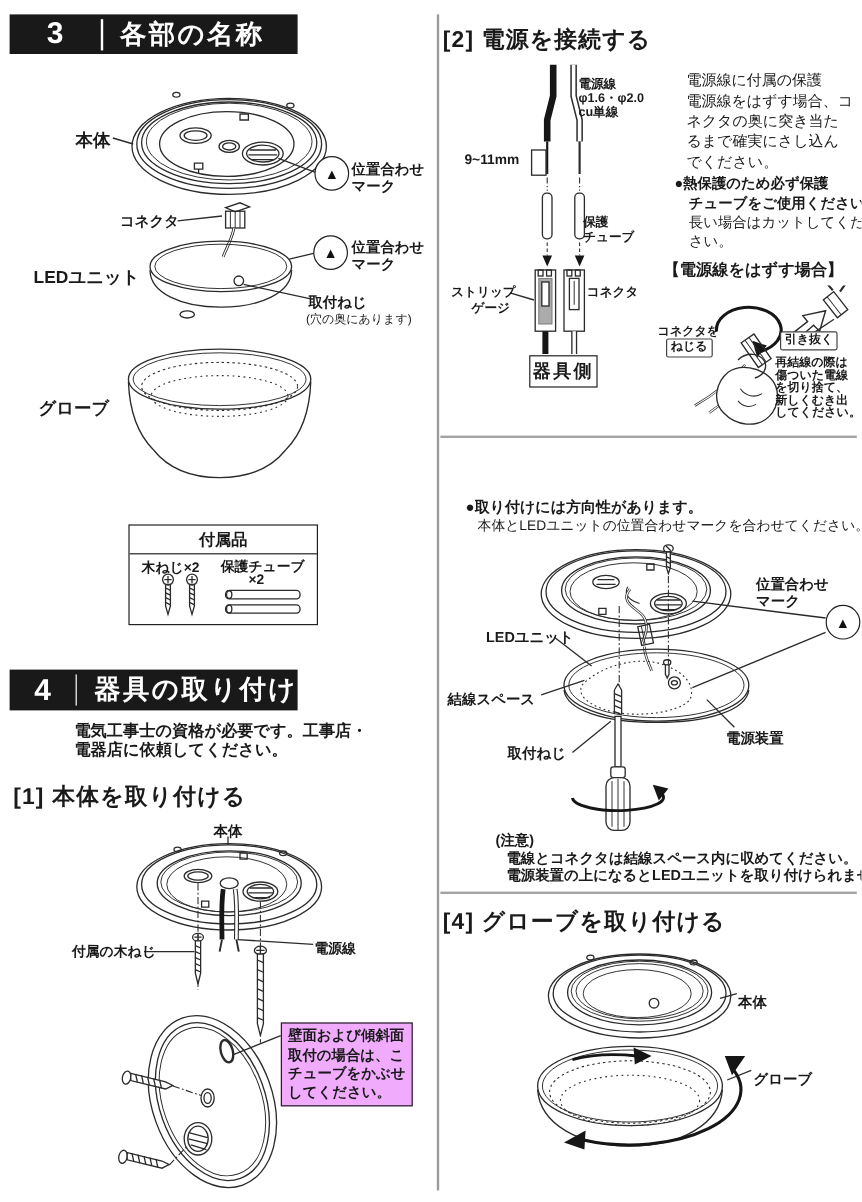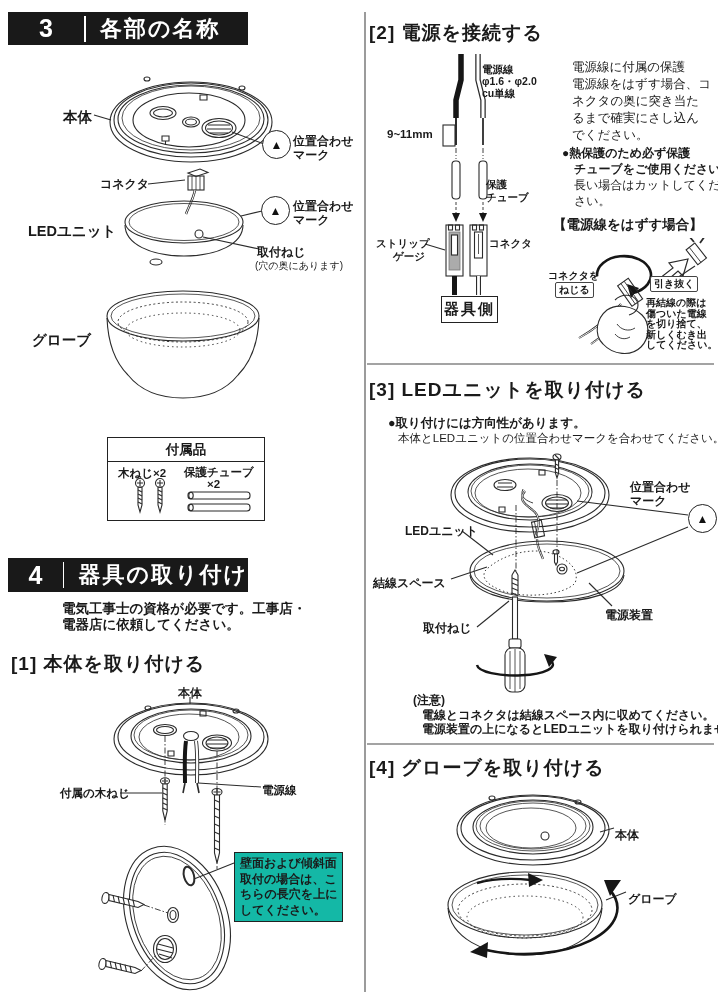--- a/index.html
+++ b/index.html
@@ -14,21 +14,21 @@
   .lbl{position:absolute;font-size:12px;font-weight:bold;white-space:nowrap;}
   .lbl-lg{position:absolute;font-size:14.5px;font-weight:bold;white-space:nowrap;}
   .lbl-sm{position:absolute;font-size:10.5px;font-weight:bold;white-space:nowrap;}
   .txt{position:absolute;font-size:12.5px;white-space:nowrap;}
   .txt-b{font-weight:bold;}
   .mark{position:absolute;width:27px;height:27px;border:1.6px solid #222;border-radius:50%;
         background:#fff;display:flex;align-items:center;justify-content:center;
         font-size:12px;color:#111;z-index:3;}
   .vline{position:absolute;background:#9b9b9b;}
   .hline{position:absolute;background:#a3a3a3;height:2px;}
-  .notebox{position:absolute;border:1.6px solid #222;background:#14b8a6;padding:3px 5px;
+  .notebox{position:absolute;border:1.6px solid #222;background:#f0abfc;padding:3px 5px;
            font-size:12px;font-weight:bold;line-height:15.5px;white-space:nowrap;z-index:3;}
   .kbox{position:absolute;border:1.7px solid #222;background:#fff;display:flex;align-items:center;
         justify-content:center;font-size:15px;font-weight:bold;letter-spacing:2px;z-index:3;}
   .smallbox{position:absolute;border:1.1px solid #444;border-radius:2px;background:#fff;
             padding:0 3px;font-size:10px;font-weight:bold;line-height:14px;z-index:3;}
   .acc{position:absolute;left:107px;top:437px;width:156px;height:82px;border:1.6px solid #222;background:#fff;}
   .acc-hd{height:23px;border-bottom:1.6px solid #222;text-align:center;font-size:13.5px;
           font-weight:bold;line-height:23px;font-family:Liberation Serif, serif;}
   .diag{position:absolute;}
   .ln{stroke:#2b2b2b;fill:none;stroke-width:1.1;}
@@ -215,21 +215,21 @@
       <ellipse cx="17.5" cy="126" rx="3.5" ry="5.5" transform="rotate(12 17.5 126)"></ellipse>
       <path d="M21,122.5 L50,129.5 L56,132.5 L50,135.5 L21,128.5 z" fill="#fff"></path>
       <path d="M25,123 l1.5,7 M30,124.2 l1.5,7 M35,125.4 l1.5,7 M40,126.6 l1.5,7 M45,127.8 l1.5,7"></path>
       <path d="M56,133 L71,117" stroke-dasharray="6,2,1.5,2" stroke-width="0.9"></path>
       <path d="M109,41 L149,25"></path>
     </g>
   </svg>
   <div class="notebox" style="left:234px;top:852px;">
     <div>壁面および傾斜面</div>
     <div>取付の場合は、こ</div>
-    <div>ちらの長穴を上に</div>
+    <div>チューブをかぶせ</div>
     <div>してください。</div>
   </div>
 
   <div class="steptitle" style="left:369px;top:20px;">[2] 電源を接続する</div>
 
   <svg class="diag" style="left:375px;top:52px;" width="140" height="250" viewBox="0 0 140 250">
     <g class="ln">
       <path d="M86,2 V28 L81,48 V66" stroke="#161616" stroke-width="5.5"></path>
       <path d="M81,66 V93" stroke="#161616" stroke-width="1.8"></path>
       <path d="M103,2 V28 L108,48 V66" stroke-width="5.5"></path>
@@ -308,21 +308,20 @@
   <div class="smallbox" style="left:555px;top:282px;">ねじる</div>
   <div class="smallbox" style="left:650px;top:276px;">引き抜く</div>
   <div class="rw" style="left:646px;top:298px;">
     <div>再結線の際は</div>
     <div>傷ついた電線</div>
     <div>を切り捨て、</div>
     <div>新しくむき出</div>
     <div>してください。</div>
   </div>
 
-  <div class="steptitle" style="left:369px;top:377px;">[3] LEDユニットを取り付ける</div>
   <div class="txt txt-b" style="left:388px;top:415px;">●取り付けには方向性があります。</div>
   <div class="txt" style="left:398px;top:431px;font-size:11.5px;">本体とLEDユニットの位置合わせマークを合わせてください。</div>
 
   <svg class="diag" style="left:365px;top:443px;" width="353" height="262" viewBox="0 0 353 262">
     <g class="ln">
 
       <ellipse cx="165" cy="52" rx="79" ry="37"></ellipse>
       <ellipse cx="165" cy="50" rx="75" ry="34"></ellipse>
       <ellipse cx="165" cy="49" rx="62" ry="28"></ellipse>
       <ellipse cx="165" cy="48" rx="59" ry="26" stroke-width="0.8"></ellipse>

